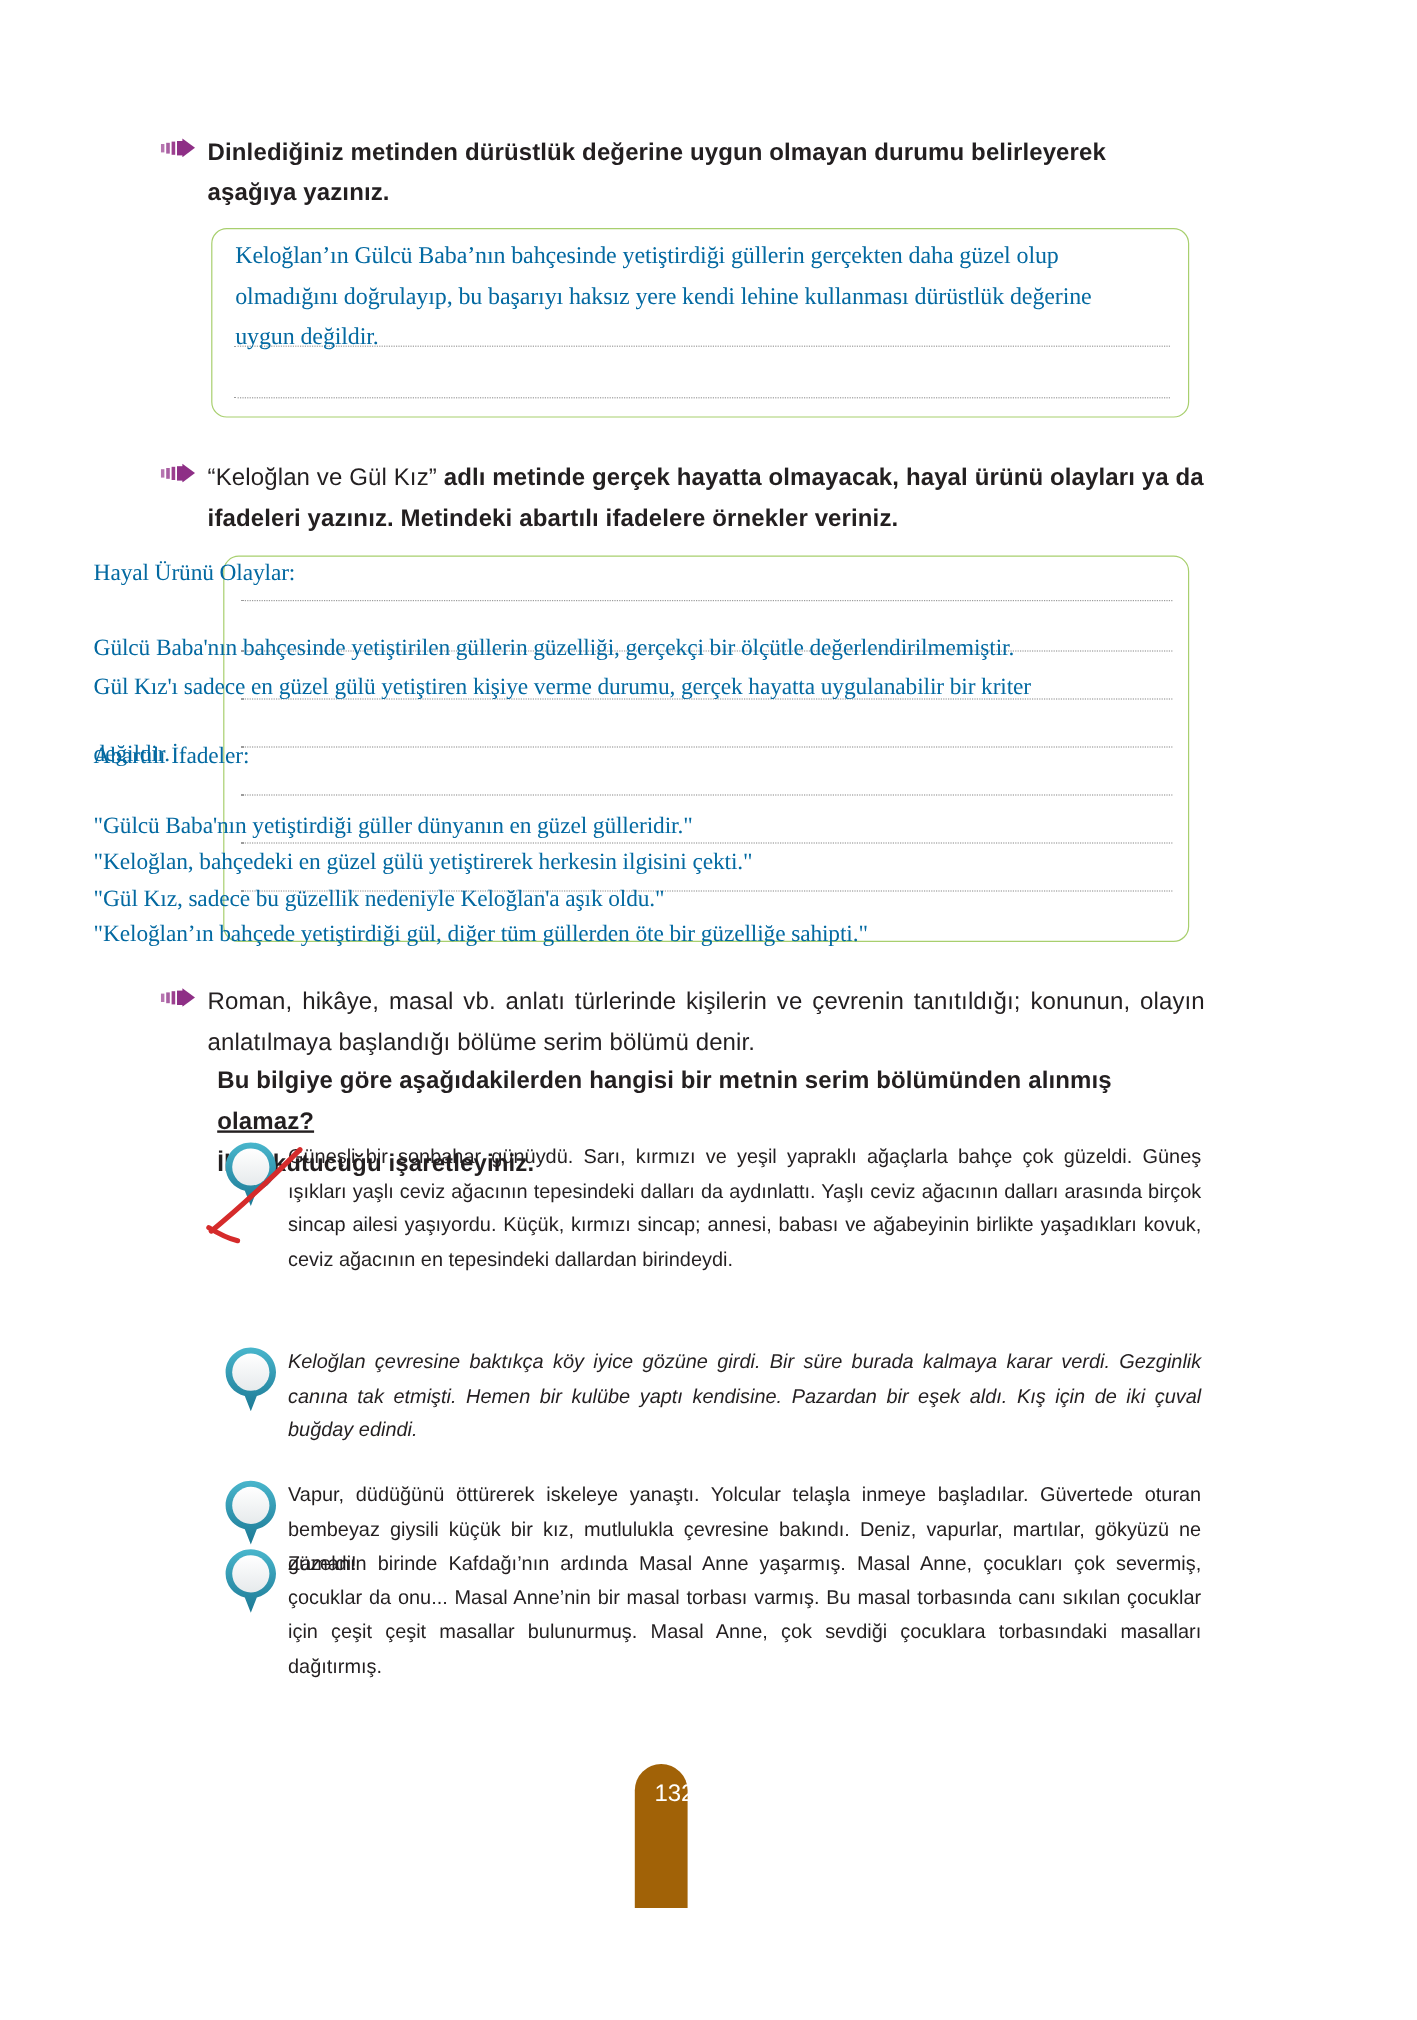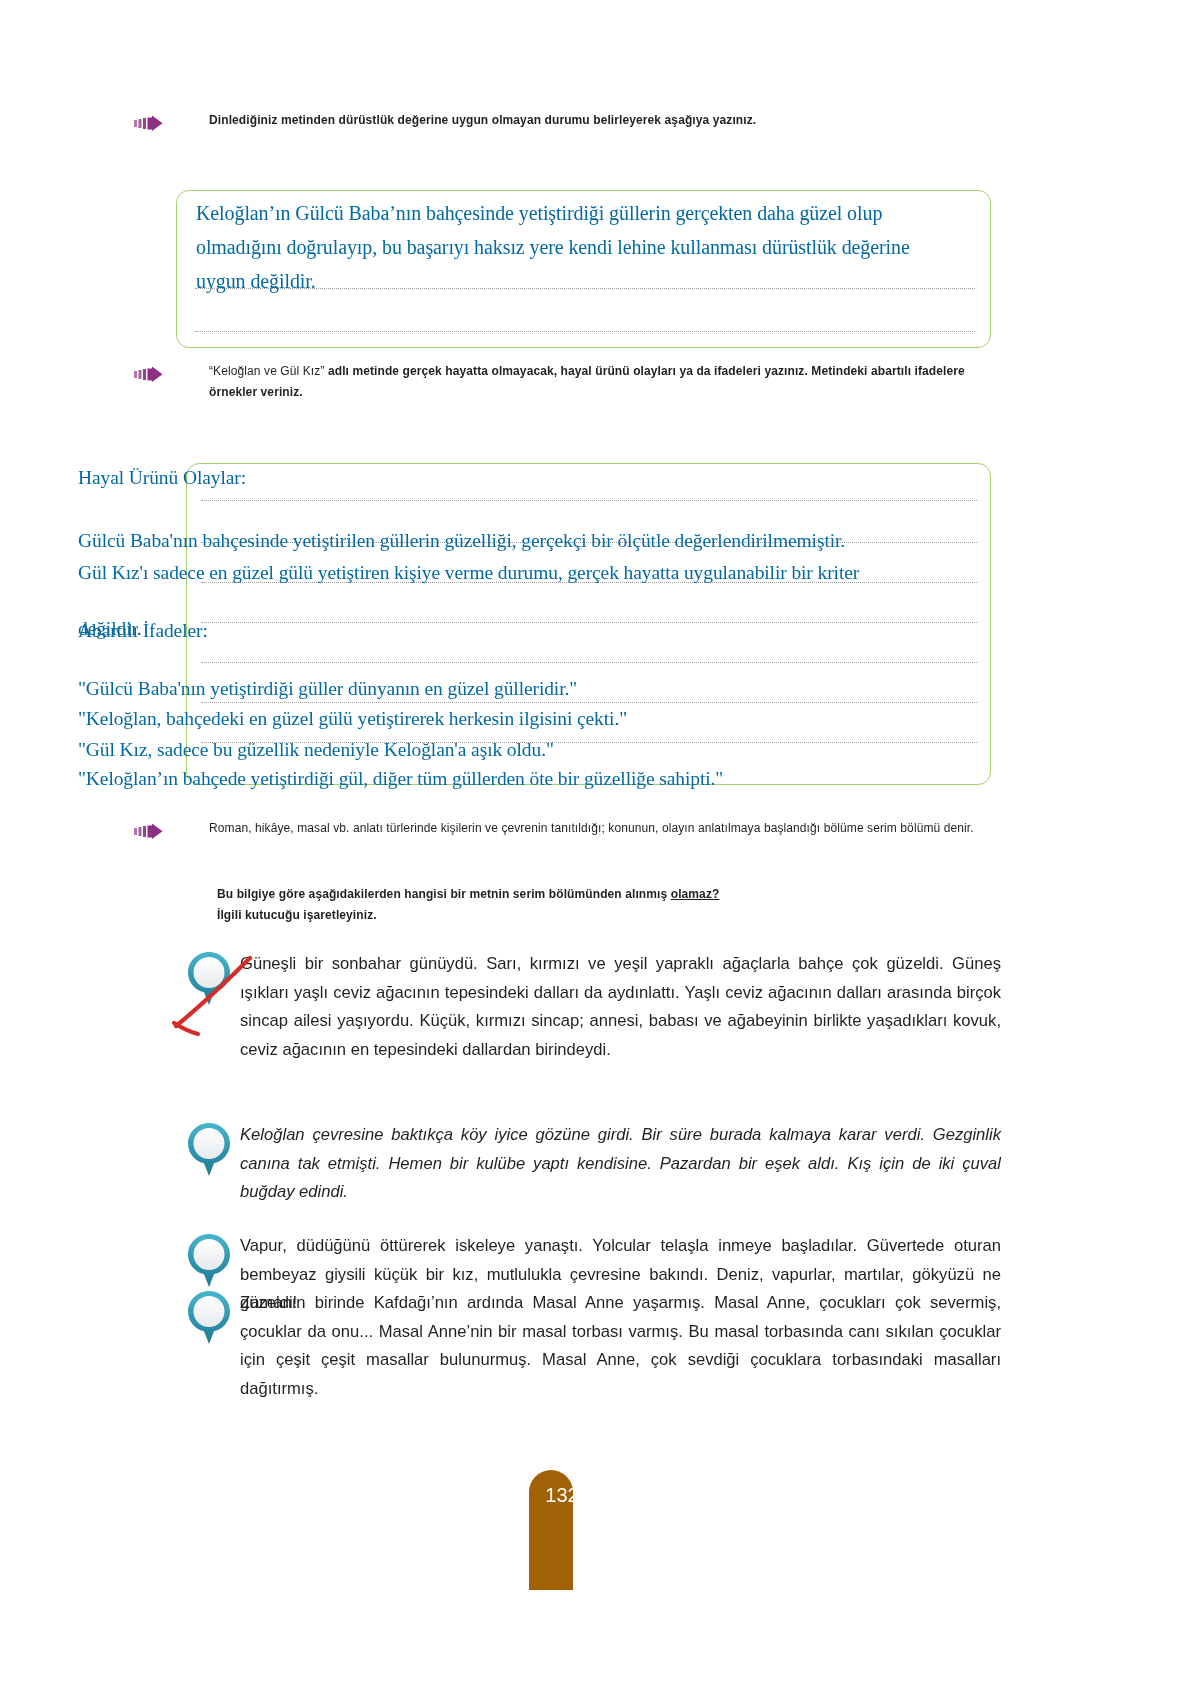--- a/index.html
+++ b/index.html
@@ -30,24 +30,23 @@
     flex: 0 0 auto;
     width: 30px;
     height: 20px;
     margin-top: 5px;
     margin-right: 9px;
     position: relative;
   }
   .bullet svg { display: block; }
 
   .q-text {
-    font-size: 12px;
+    font-size: 20px;
     line-height: 1.72;
     letter-spacing: 0.1px;
-    margin-left: 36px;
   }
   .q-text.bold { font-weight: bold; }
   .q-text .reg { font-weight: normal; }
   .q-text .und { text-decoration: underline; }
 
   
   .ans-frame {
     position: absolute;
     border: 1.6px solid #a8cf6e;
     border-radius: 13px;
@@ -145,21 +144,21 @@
   </div>
 
   <div class="ans-frame" style="left:176px; top:190px; width:815px; height:158px;">
     <div class="rule" style="left:18px; top:97px; width:780px;"></div>
     <div class="rule" style="left:18px; top:140px; width:780px;"></div>
   </div>
   <div class="hand" style="left:196px; top:203px; font-size:20px;">Keloğlan’ın Gülcü Baba’nın bahçesinde yetiştirdiği güllerin gerçekten daha güzel olup</div>
   <div class="hand" style="left:196px; top:237px; font-size:20px;">olmadığını doğrulayıp, bu başarıyı haksız yere kendi lehine kullanması dürüstlük değerine</div>
   <div class="hand" style="left:196px; top:271px; font-size:20px;">uygun değildir.</div>
 
-  <div class="q-row" style="left:134px; top:361px; width:870px;">
+  <div class="q-row" style="left:134px; top:381px; width:870px;">
     <span class="bullet">
       <svg width="30" height="16" viewBox="0 0 30 16">
         <rect x="0" y="5" width="3" height="7" fill="#b675b0"></rect>
         <rect x="4.5" y="4" width="3" height="9" fill="#a85fa2"></rect>
         <rect x="9" y="3" width="3" height="11" fill="#9c3f8f"></rect>
         <rect x="13.5" y="2.5" width="5" height="12" fill="#8e2f86"></rect>
         <path d="M18 0.5 L28.5 8.2 L18 16 Z" fill="#8e2f86"></path>
       </svg>
     </span>
     <span class="q-text bold"><span class="reg">“Keloğlan ve Gül Kız”</span><span> adlı metinde gerçek hayatta olmayacak, hayal ürünü olayları ya da</span>

